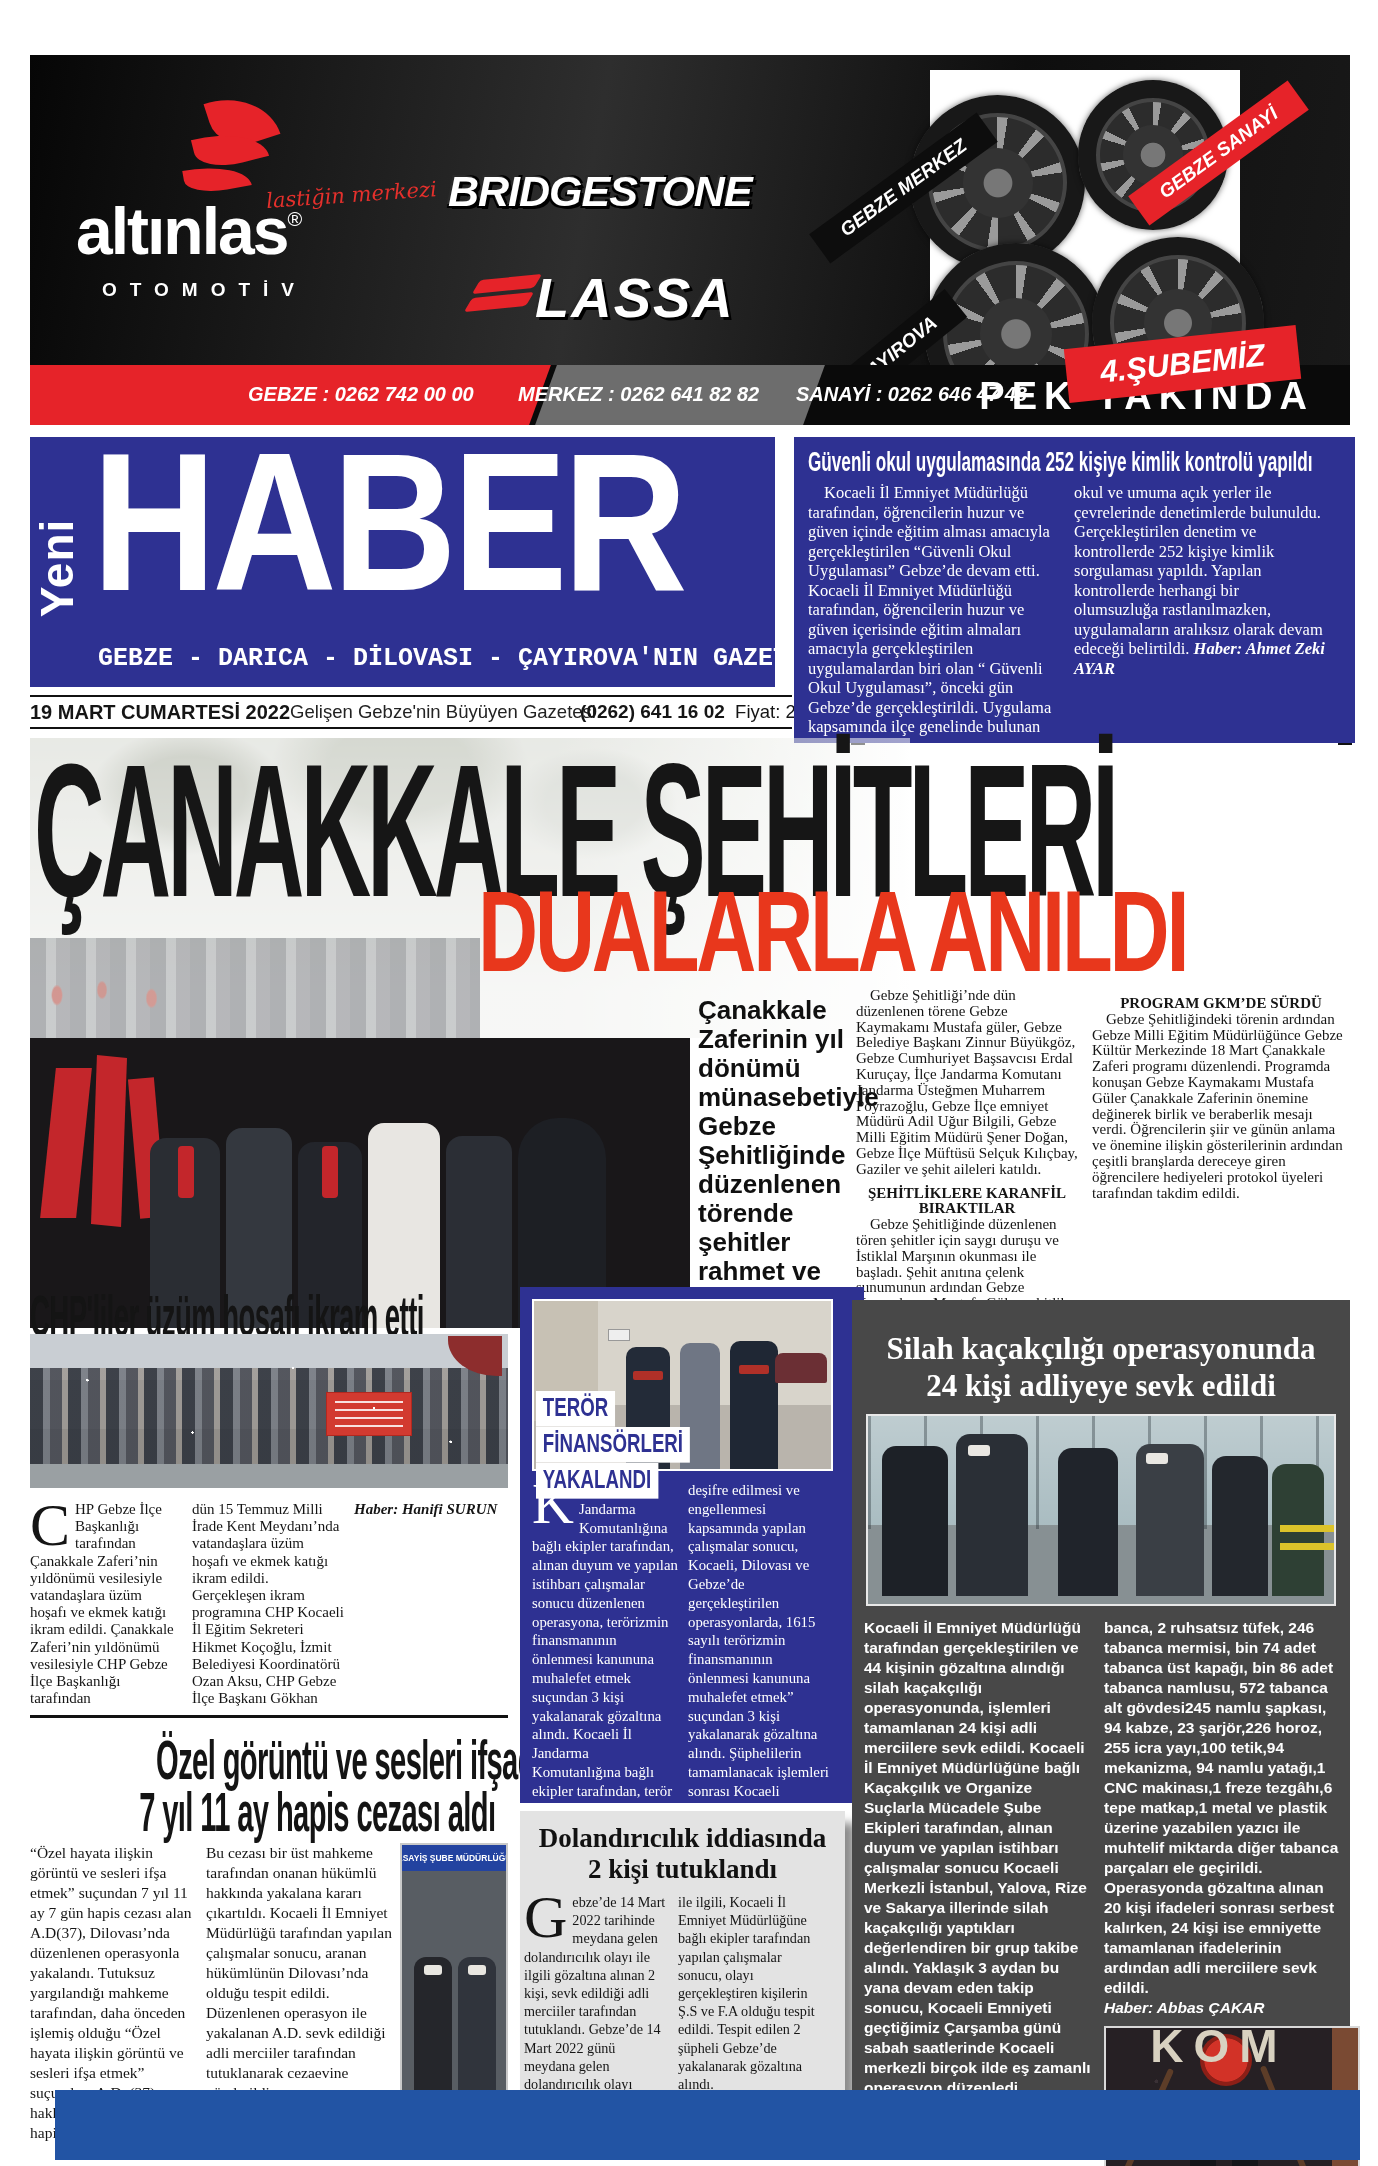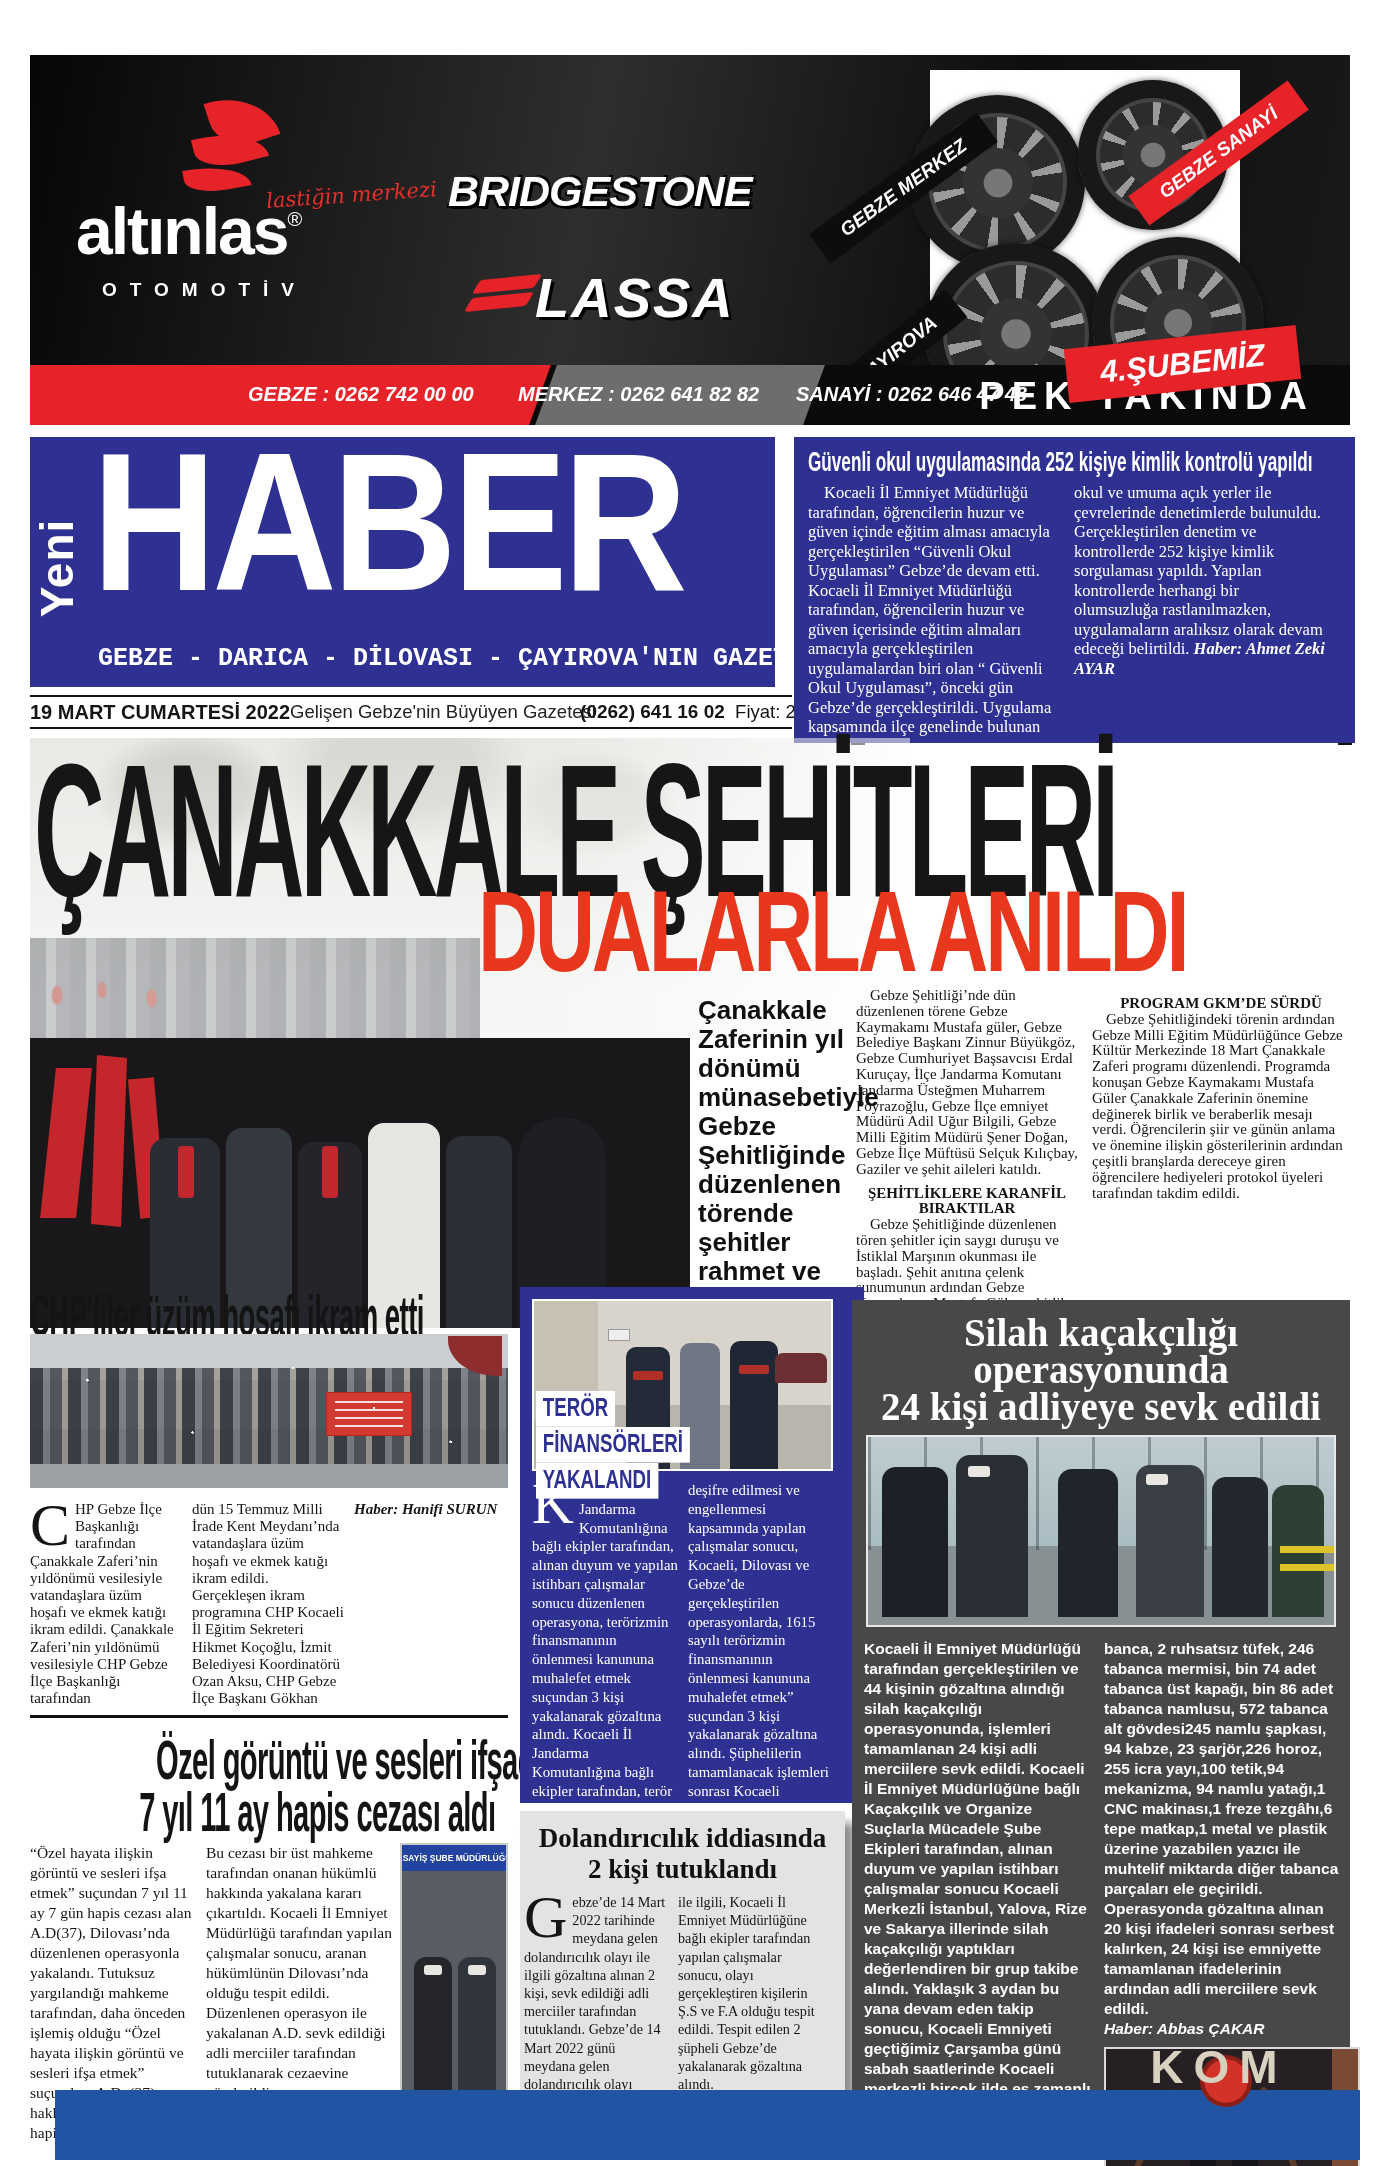--- a/index.html
+++ b/index.html
@@ -190,22 +190,22 @@
   .dc-w { float:left; font-family:"Liberation Serif",serif; font-size:58px; line-height:46px; padding-right:5px; color:#fff; }
   #teror-byline { text-align:right; }
   #fraud-box { position:absolute; left:0; top:524px; width:325px; height:312px; background:#e3e3e3;
                box-shadow:10px 12px 9px rgba(0,0,0,.45); padding:12px 4px; }
   #fraud-h { text-align:center; font-family:"Liberation Serif",serif; font-weight:bold; font-size:27px; line-height:31px; color:#111; }
   #fraud-cols { display:flex; gap:12px; margin-top:8px; }
   .fraud-col { width:142px; font-family:"Liberation Serif",serif; font-size:14.2px; line-height:18.2px; }
 
   
   #b-right { left:822px; top:13px; width:498px; height:800px; background:#484848; color:#fff; }
-  #silah-h { text-align:center; font-family:"Liberation Serif",serif; font-weight:bold; font-size:39px;
-             line-height:37px; padding-top:14px; }
+  #silah-h { text-align:center; font-family:"Liberation Serif",serif; font-weight:bold; font-size:31px;
+             line-height:37px; padding-top:30px; }
   #silah-photo { position:relative; margin:10px auto 0; width:470px; height:192px; border:2px solid #e8e8e8; overflow:hidden;
       background:linear-gradient(#a9bcc1 0 58%, #879093 58% 100%); }
   #sp-glass { position:absolute; inset:0 0 40% 0;
       background:repeating-linear-gradient(90deg, rgba(30,40,46,.35) 0 3px, transparent 3px 56px),
                  linear-gradient(rgba(255,255,255,.25), rgba(255,255,255,0)); }
   .sp-fig { position:absolute; bottom:8px; border-radius:14px 14px 0 0; }
   #sg1 { left:14px; width:66px; height:150px; background:#1d2127; }
   #sg2 { left:88px; width:72px; height:162px; background:#2a2f36; }
   #sg3 { left:190px; width:60px; height:148px; background:#20242b; }
   #sg4 { left:268px; width:68px; height:152px; background:#3a3f45; }

